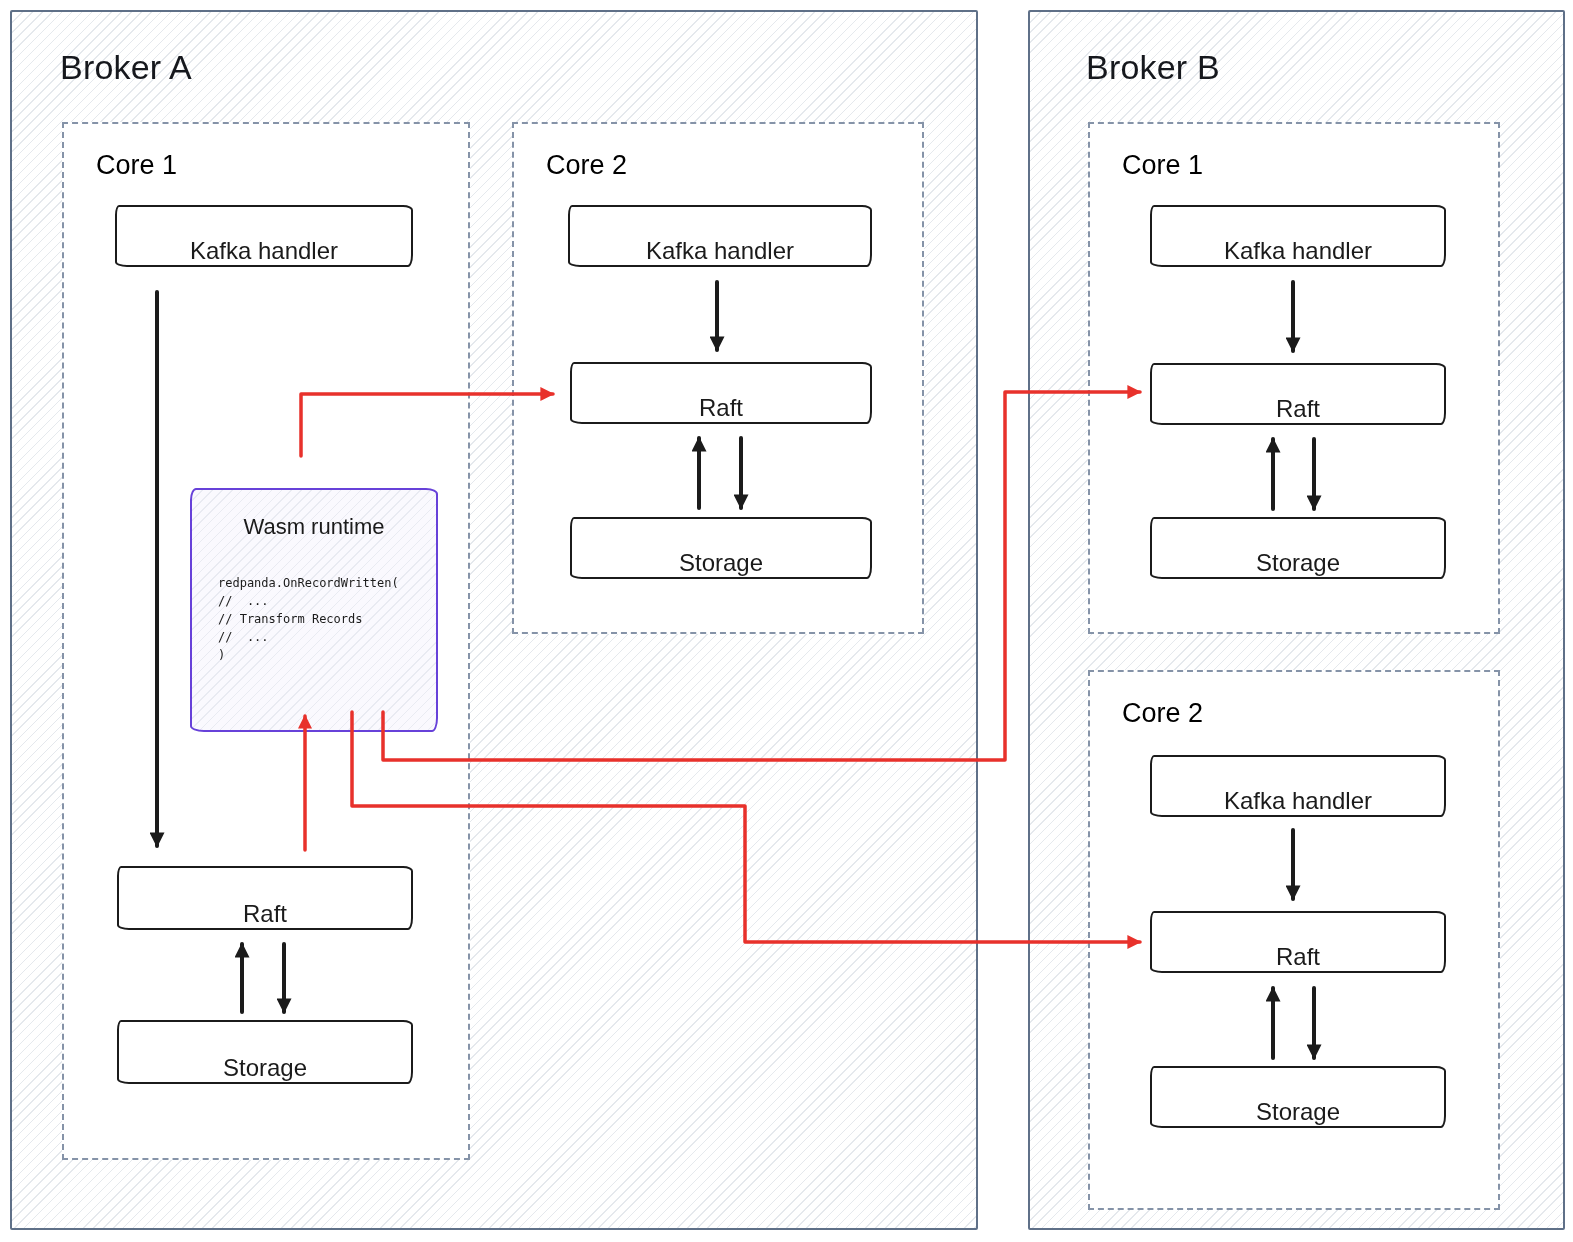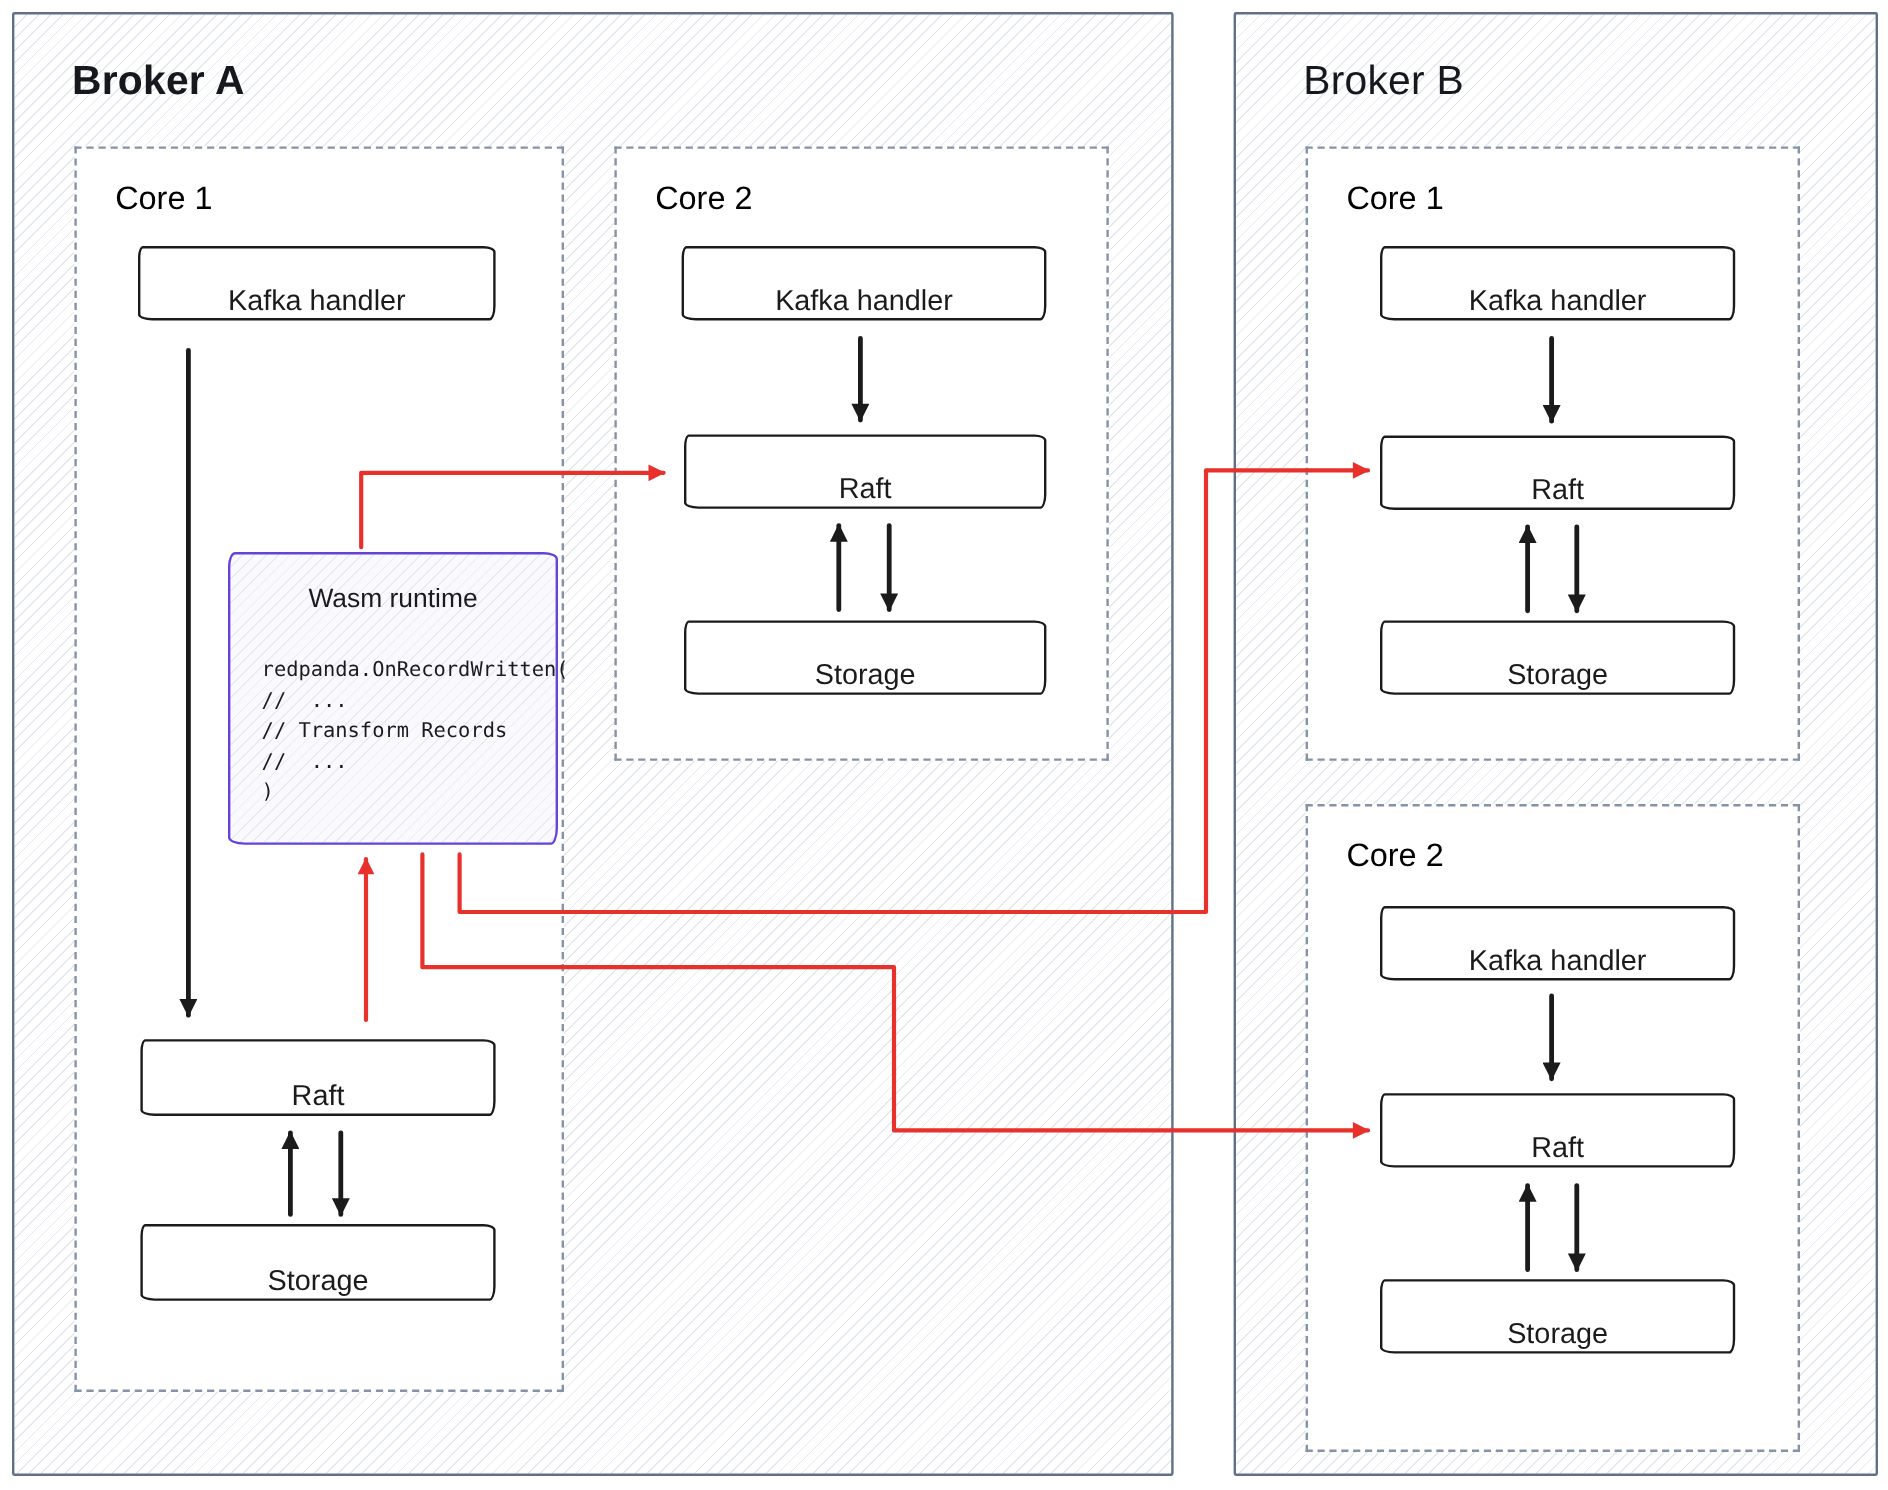--- a/index.html
+++ b/index.html
@@ -59,41 +59,41 @@
     border-radius:6px 12px 6px 14px / 12px 6px 14px 6px;
   }
   .wasm-title{
     margin-top:24px;
     text-align:center;
     font-size:22px;
   }
   .wasm-code{
     margin:34px 0 0 26px;
     font-family:"DejaVu Sans Mono", monospace;
-    font-size:17px;
+    font-size:12px;
     line-height:1.5;
     white-space:pre;
   }
   svg.arrows{
     position:absolute;left:0;top:0;width:1573px;height:1242px;
     pointer-events:none;
   }
   .arrow{fill:none;stroke-linecap:round;stroke-linejoin:round;}
   .arrow-black{stroke:var(--arrow-black);stroke-width:4;}
   .arrow-red{stroke:var(--arrow-red);stroke-width:3.5;}
   #head-black path{fill:var(--arrow-black);}
   #head-red path{fill:var(--arrow-red);}
 </style>
 </head>
 <body>
 
 <div class="canvas">
 
   <div class="broker" style="left:10px;top:10px;width:968px;height:1220px;"></div>
-  <div class="broker-title" style="left:60px;top:48px;font-weight:bold;">Broker A</div>
+  <div class="broker-title" style="left:60px;top:48px;">Broker A</div>
 
   <div class="broker" style="left:1028px;top:10px;width:537px;height:1220px;"></div>
   <div class="broker-title" style="left:1086px;top:48px;text-align:center;">Broker B</div>
 
   <div class="core" style="left:62px;top:122px;width:408px;height:1038px;">
     <div class="core-title">Core 1</div>
   </div>
 
   <div class="core" style="left:512px;top:122px;width:412px;height:512px;">
     <div class="core-title">Core 2</div>
@@ -104,21 +104,21 @@
   </div>
 
   <div class="core" style="left:1088px;top:670px;width:412px;height:540px;">
     <div class="core-title">Core 2</div>
   </div>
 
   <div class="node" style="left:115px;top:205px;width:298px;height:62px;">
     <span>Kafka handler</span>
   </div>
 
-  <div class="wasm" style="left:190px;top:460px;width:275px;height:244px;">
+  <div class="wasm" style="left:190px;top:488px;width:248px;height:244px;">
     <div class="wasm-title">Wasm runtime</div>
     <div class="wasm-code"><span>redpanda.OnRecordWritten(</span>
 <span>//  ...</span>
 <span>// Transform Records</span>
 <span>//  ...</span>
 <span>)</span></div>
   </div>
 
   <div class="node" style="left:117px;top:866px;width:296px;height:64px;">
     <span>Raft</span>

